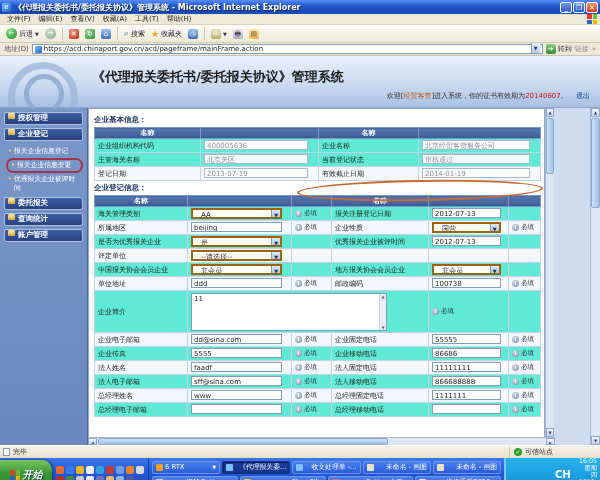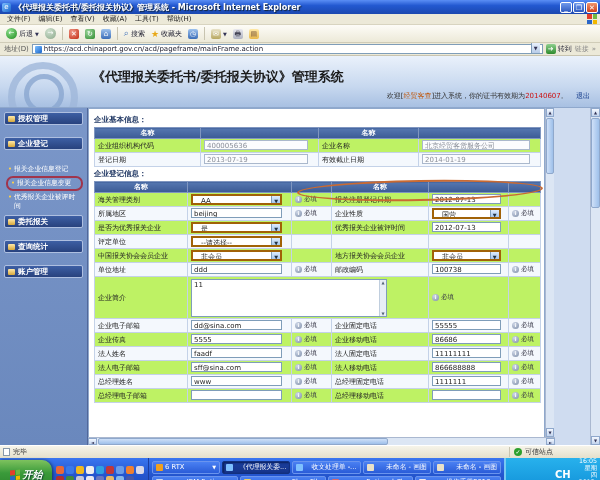--- a/index.html
+++ b/index.html
@@ -61,21 +61,21 @@
   .logo-c2 { position:absolute; left:24px; top:18px; width:40px; height:40px; border-radius:50%; border:5px solid #8aa6d0; opacity:.8; }
   .banner-title { position:absolute; left:92px; top:12px; font-size:13px; font-weight:bold; color:#1a1a1a; }
   .welcome { position:absolute; right:10px; bottom:6px; font-size:7px; color:#333; }
   .welcome .hl-user { color:#c05a10; } .welcome .hl-date { color:#cc1111; }
   .welcome .logout { color:#123a8a; margin-left:6px;text-align:center; }
 
   .page-body { display:flex; height:337px; }
 
   
   .sidebar { width:88px; background:linear-gradient(180deg,#7b97c9,#6a88bd); padding:4px 4px; border-right:1px solid #51679a; }
-  .side-btn { height:13px; margin-bottom:12px; display:flex; align-items:center; gap:3px; padding:0 3px;
+  .side-btn { height:13px; margin-bottom:3px; display:flex; align-items:flex-start; gap:3px; padding:0 3px;
     background:linear-gradient(180deg,#3d5fa4,#28427e); border:1px solid #aebfe0; border-radius:2px;
     color:#fff; font-size:7.5px; font-weight:bold; }
   .side-ico { width:7px; height:6px; background:linear-gradient(180deg,#ffe9a8,#d8a83a); border-radius:1px; }
   .side-sub { padding:2px 0 3px 2px; }
   .sub-item { display:flex; gap:2px; color:#fff; font-size:6.8px; line-height:9px; padding:1px 2px; }
   .sub-item .bullet { color:#ffd24a; font-size:6.8px; }
   .sub-hl { border:2px solid #a0354c; border-radius:7px; padding:0 1px; margin:1px 0; }
 
   
   .main-wrap { flex:1; display:flex; flex-direction:column; min-width:0; }
@@ -84,21 +84,21 @@
   .panel-header { height:15px; display:flex; align-items:center; gap:4px; padding:0 6px;
     background:linear-gradient(180deg,#f5f9ff,#d5e2f5); border-bottom:1px solid #9ab2d5; }
   .panel-orb { width:8px; height:8px; border-radius:50%; background:radial-gradient(circle at 35% 30%,#9fc4f2,#2558a8); border:1px solid #c08030; }
   .panel-title { font-size:8px; font-weight:bold; color:#1a3a7a; }
   .content { padding:4px 5px 0 5px; position:relative; }
   .sec-title { font-size:7.5px; font-weight:bold; color:#18305e; margin:2px 0 2px 0; }
 
   table { border-collapse:collapse; width:446px; table-layout:fixed; }
   th { background:linear-gradient(180deg,#5577b0,#3b5a95); color:#fff; font-size:7px; font-weight:bold; height:11px; border:1px solid #7f96c0; }
   td { font-size:7px; color:#222; height:14px; border:1px solid #c4d2e8; padding:0 3px; overflow:hidden; white-space:nowrap; }
-  tr.odd td { background:#bef264; } tr.even td { background:#f4f8fd; }
+  tr.odd td { background:#5eead4; } tr.even td { background:#f4f8fd; }
   .t1 col.c1{width:106px}.t1 col.c2{width:118px}.t1 col.c3{width:100px}.t1 col.c4{width:122px}
   .t2 col.c1{width:93px}.t2 col.c2{width:104px}.t2 col.c3{width:40px}.t2 col.c4{width:97px}.t2 col.c5{width:80px}.t2 col.c6{width:32px}
   .ro-box { display:inline-block; width:94%; height:10px; line-height:10px; background:#fbfcfe; border:1px solid #aab8cc; color:#8a8f99; padding:0 2px; overflow:hidden; }
   .in-box { display:inline-block; width:94%; height:10px; line-height:10px; background:#fff; border:1px solid #7f9db9; color:#222; padding:0 2px; overflow:hidden; }
   .sel-box { display:inline-flex; width:94%; height:11px; background:#fff; border:2px solid #a16207; overflow:hidden;padding-left:6px; }
   .sel-txt { flex:1; line-height:10px; padding:0 2px; overflow:hidden; color:#222; }
   .sel-arrow { width:9px; background:linear-gradient(180deg,#dcebfd,#a8c8ee); border-left:1px solid #7f9db9; color:#234; font-size:5px; text-align:center; line-height:10px; }
   .req { display:inline-flex; align-items:center; gap:2px; }
   .req-i { width:7px; height:7px; border-radius:50%; background:radial-gradient(circle at 35% 30%,#cfd8e8,#7d8da8); color:#fff; font-size:5px; line-height:7px; text-align:center; font-weight:bold; }
   .req-t { font-size:6.5px; color:#334; }
@@ -306,20 +306,26 @@
                       <th></th>
                       <th>名称</th>
                       <th></th>
                     </tr>
                 <tr class="odd">
                   <td>企业组织机构代码</td>
                   <td><span class="ro-box">400005636</span></td>
                   <td>企业名称</td>
                   <td><span class="ro-box">北京经贸客货服务公司</span></td>
                 </tr>
+                <tr class="odd">
+                  <td>主管海关名称</td>
+                  <td><span class="ro-box">北京关区</span></td>
+                  <td>当前登记状态</td>
+                  <td><span class="ro-box">审核通过</span></td>
+                </tr>
                 <tr class="even">
                   <td>登记日期</td>
                   <td><span class="ro-box">2013-07-19</span></td>
                   <td>有效截止日期</td>
                   <td><span class="ro-box">2014-01-19</span></td>
                 </tr>
               </tbody>
                 </table>
 
               <div class="sec-title">企业登记信息：</div>

